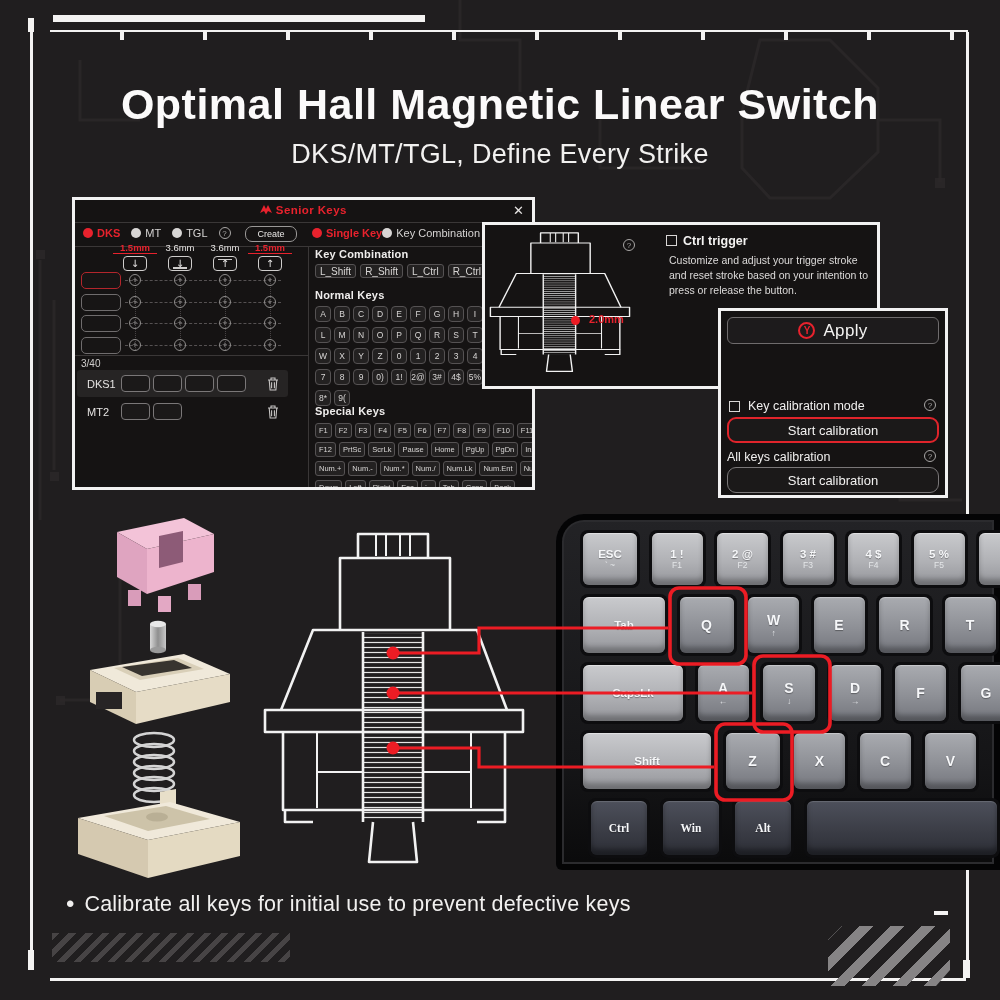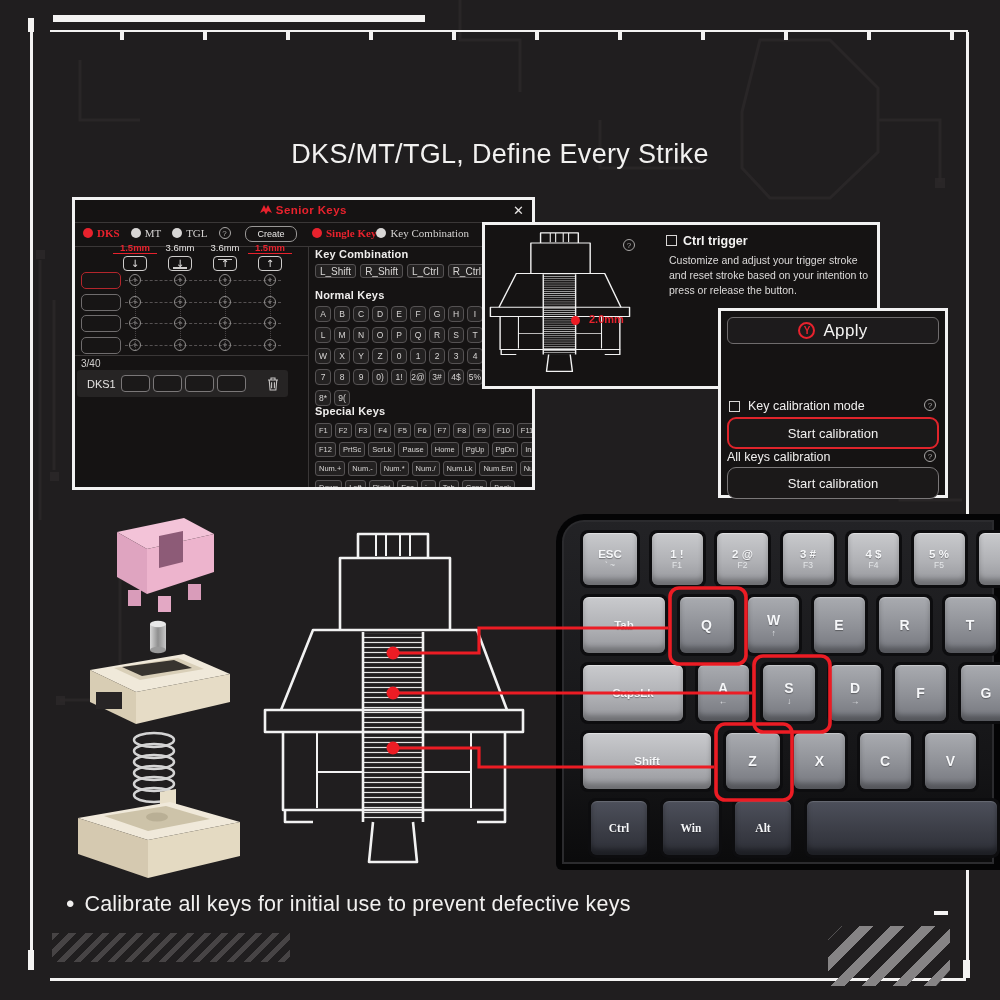--- a/index.html
+++ b/index.html
@@ -14,21 +14,21 @@
          font-size:27px;font-weight:normal;letter-spacing:.3px;}
   
   .panel{position:absolute;background:#151313;border:3px solid #f2f2f2;box-sizing:border-box;}
   #dialog{left:72px;top:197px;width:463px;height:293px;z-index:5;overflow:hidden;padding-left:27px;}
   #quick{left:482px;top:222px;width:398px;height:167px;z-index:6;}
   #apply-panel{left:718px;top:308px;width:230px;height:190px;z-index:7;}
   .sep{position:absolute;background:#3a3737;}
   .dlg-title{position:absolute;left:0;top:4px;width:457px;text-align:center;color:#e8222d;
              font-size:11.5px;font-weight:bold;letter-spacing:.4px;}
   .close-x{position:absolute;right:8px;top:3px;color:#e8e6e5;font-size:13px;}
-  .mitem{display:inline-flex;align-items:center;gap:4px;font-family:Liberation Serif, serif;}
+  .mitem{display:inline-flex;align-items:center;gap:4px;}
   #mode-tabs{position:absolute;left:8px;top:27px;display:flex;gap:11px;align-items:center;}
   #keymode-tabs{position:absolute;left:237px;top:27px;display:flex;align-items:center;}
   .radio{width:10px;height:10px;border-radius:50%;display:inline-block;}
   .radio.on{background:#e8222d;}.radio.off{background:#d8d6d5;}
   .mlabel{font-size:11px;color:#d5d3d2;}
   .mlabel.hot{color:#e8222d;font-weight:bold;}
   .helpc{width:12px;height:12px;border-radius:50%;border:1px solid #a8a6a5;color:#a8a6a5;
          font-size:8px;display:inline-flex;align-items:center;justify-content:center;box-sizing:border-box;}
   .create-btn{position:absolute;left:170px;top:26px;width:50px;height:14px;border:1px solid #9a9897;
          border-radius:7px;color:#e8e6e5;font-size:9px;display:flex;align-items:center;justify-content:center;}
@@ -70,21 +70,21 @@
   .cbx{position:absolute;width:11px;height:11px;border:1.5px solid #d8d6d5;box-sizing:border-box;background:transparent;}
   .stroke-val{position:absolute;left:104px;top:88px;color:#e8222d;font-size:11px;font-weight:bold;}
   .red-dot{position:absolute;left:86px;top:91px;width:9px;height:9px;border-radius:50%;background:#ec1c24;}
   
   .apply-btn{position:absolute;left:6px;top:6px;width:212px;height:27px;border:1.5px solid #6f6c6d;
        border-radius:6px;background:#1d1b1c;display:flex;align-items:center;justify-content:center;gap:8px;box-sizing:border-box;}
   .ybadge{width:17px;height:17px;border-radius:50%;border:2px solid #e8222d;color:#e8222d;font-weight:bold;
        font-size:10px;display:inline-flex;align-items:center;justify-content:center;box-sizing:border-box;}
   .apply-label{color:#f4f3f2;font-size:17px;letter-spacing:.3px;}
   .cal-label{position:absolute;color:#f0efee;font-size:12.5px;}
-  .start-btn{position:absolute;left:6px;width:212px;height:32px;border-radius:9px;box-sizing:border-box;
+  .start-btn{position:absolute;left:6px;width:212px;height:26px;border-radius:9px;box-sizing:border-box;
        display:flex;align-items:center;justify-content:center;color:#f2f1f0;font-size:13px;background:#1b1919;}
   .start-btn.red{border:2px solid #e0242b;}
   .start-btn.gray{border:1.5px solid #7a7778;}
   
   #kb-body{position:absolute;left:556px;top:514px;width:444px;height:356px;z-index:3;overflow:hidden;
        background:linear-gradient(180deg,#232326 0%,#151517 70%,#0a0a0b 100%);
        border-radius:28px 0 0 6px;box-shadow:inset 0 0 0 6px #040405, inset 0 0 0 8px #2b2b2e;}
   .kb-key{position:absolute;background:#0d0d0f;border-radius:8px;padding:3px;box-sizing:border-box;}
   .cap{width:100%;height:100%;border-radius:6px;display:flex;flex-direction:column;align-items:center;
        justify-content:center;gap:0px;}
@@ -150,20 +150,21 @@
       <div class="fr" style="position: absolute; left: 369px; top: 31px; width: 4px; height: 9px;"></div>
       <div class="fr" style="position: absolute; left: 452px; top: 31px; width: 4px; height: 9px;"></div>
       <div class="fr" style="position: absolute; left: 535px; top: 31px; width: 4px; height: 9px;"></div>
       <div class="fr" style="position: absolute; left: 618px; top: 31px; width: 4px; height: 9px;"></div>
       <div class="fr" style="position: absolute; left: 701px; top: 31px; width: 4px; height: 9px;"></div>
       <div class="fr" style="position: absolute; left: 784px; top: 31px; width: 4px; height: 9px;"></div>
       <div class="fr" style="position: absolute; left: 867px; top: 31px; width: 4px; height: 9px;"></div>
       <div class="fr" style="position: absolute; left: 950px; top: 31px; width: 4px; height: 9px;"></div>
     </div>
 
+  <div class="title">Optimal Hall Magnetic Linear Switch</div>
   <div class="subtitle">DKS/MT/TGL, Define Every Strike</div>
 
   <div class="panel" id="dialog">
     <div class="dlg-title">
       <svg width="12" height="10" viewBox="0 0 12 10" style="display:inline-block;vertical-align:-1px;">
           <path d="M0 8 L4 0 L6 4 L8 0 L12 8 L8 6 L6 9.5 L4 6 Z" fill="#e8222d"></path>
         </svg>
       <span>Senior Keys</span>
     </div>
     <div class="close-x">✕</div>
@@ -347,20 +348,32 @@
           <div class="macro-slot"></div>
           <div class="macro-slot"></div>
           <div class="macro-slot"></div>
         </div>
         <div class="trash">
           <svg width="12" height="14" viewBox="0 0 12 14">
             <path d="M1 3h10M4 3V1h4v2M2.2 3l.9 10h5.8l.9-10M4.6 5.2v6M7.4 5.2v6" stroke="#c8c6c5" stroke-width="1.1" fill="none"></path>
           </svg>
         </div>
       </div>
+      <div class="mrow" style="position: absolute; left: 2px; top: 199px; width: 211px; height: 25px;">
+        <div class="mlb">MT2</div>
+        <div class="mslots">
+          <div class="macro-slot"></div>
+          <div class="macro-slot"></div>
+        </div>
+        <div class="trash">
+          <svg width="12" height="14" viewBox="0 0 12 14">
+            <path d="M1 3h10M4 3V1h4v2M2.2 3l.9 10h5.8l.9-10M4.6 5.2v6M7.4 5.2v6" stroke="#c8c6c5" stroke-width="1.1" fill="none"></path>
+          </svg>
+        </div>
+      </div>
     </div>
 
   <div class="panel" id="quick">
     <svg id="switch-mini" style="position:absolute;left:0;top:2px;" width="178" height="152" viewBox="0 0 330 360" preserveAspectRatio="none">
 <defs>
           <pattern id="thB" width="8" height="5" patternUnits="userSpaceOnUse">
 <path d="M0 2.5 H8" stroke="#e6e6e6" stroke-width="1.2"></path>
           </pattern>
         </defs>
 <rect x="109" y="113" width="58" height="188" fill="url(#thB)"></rect>

